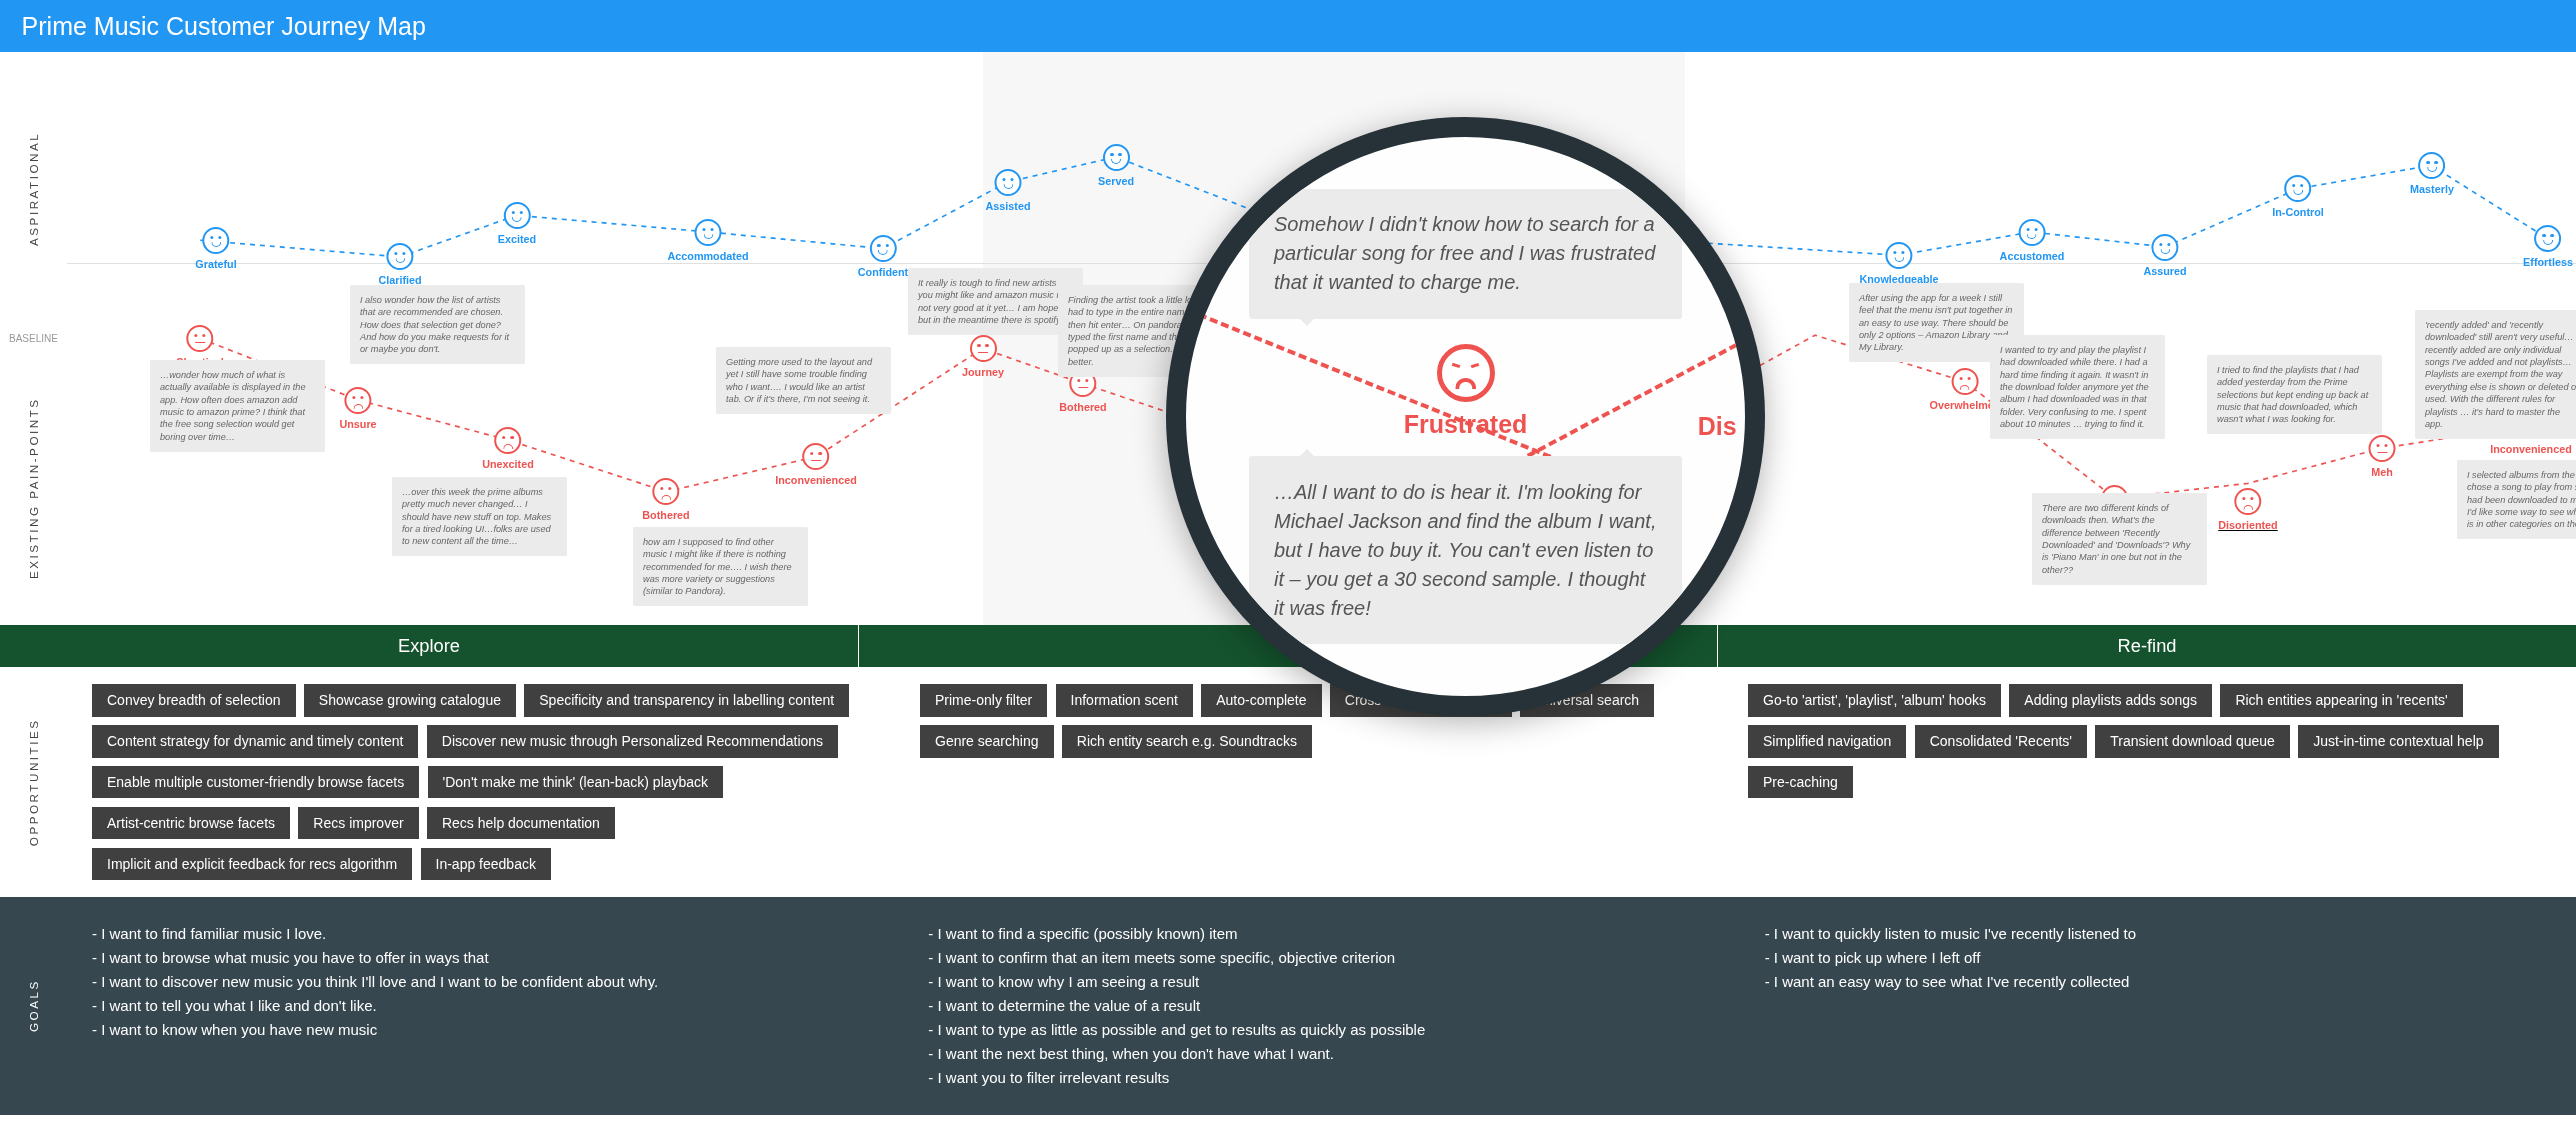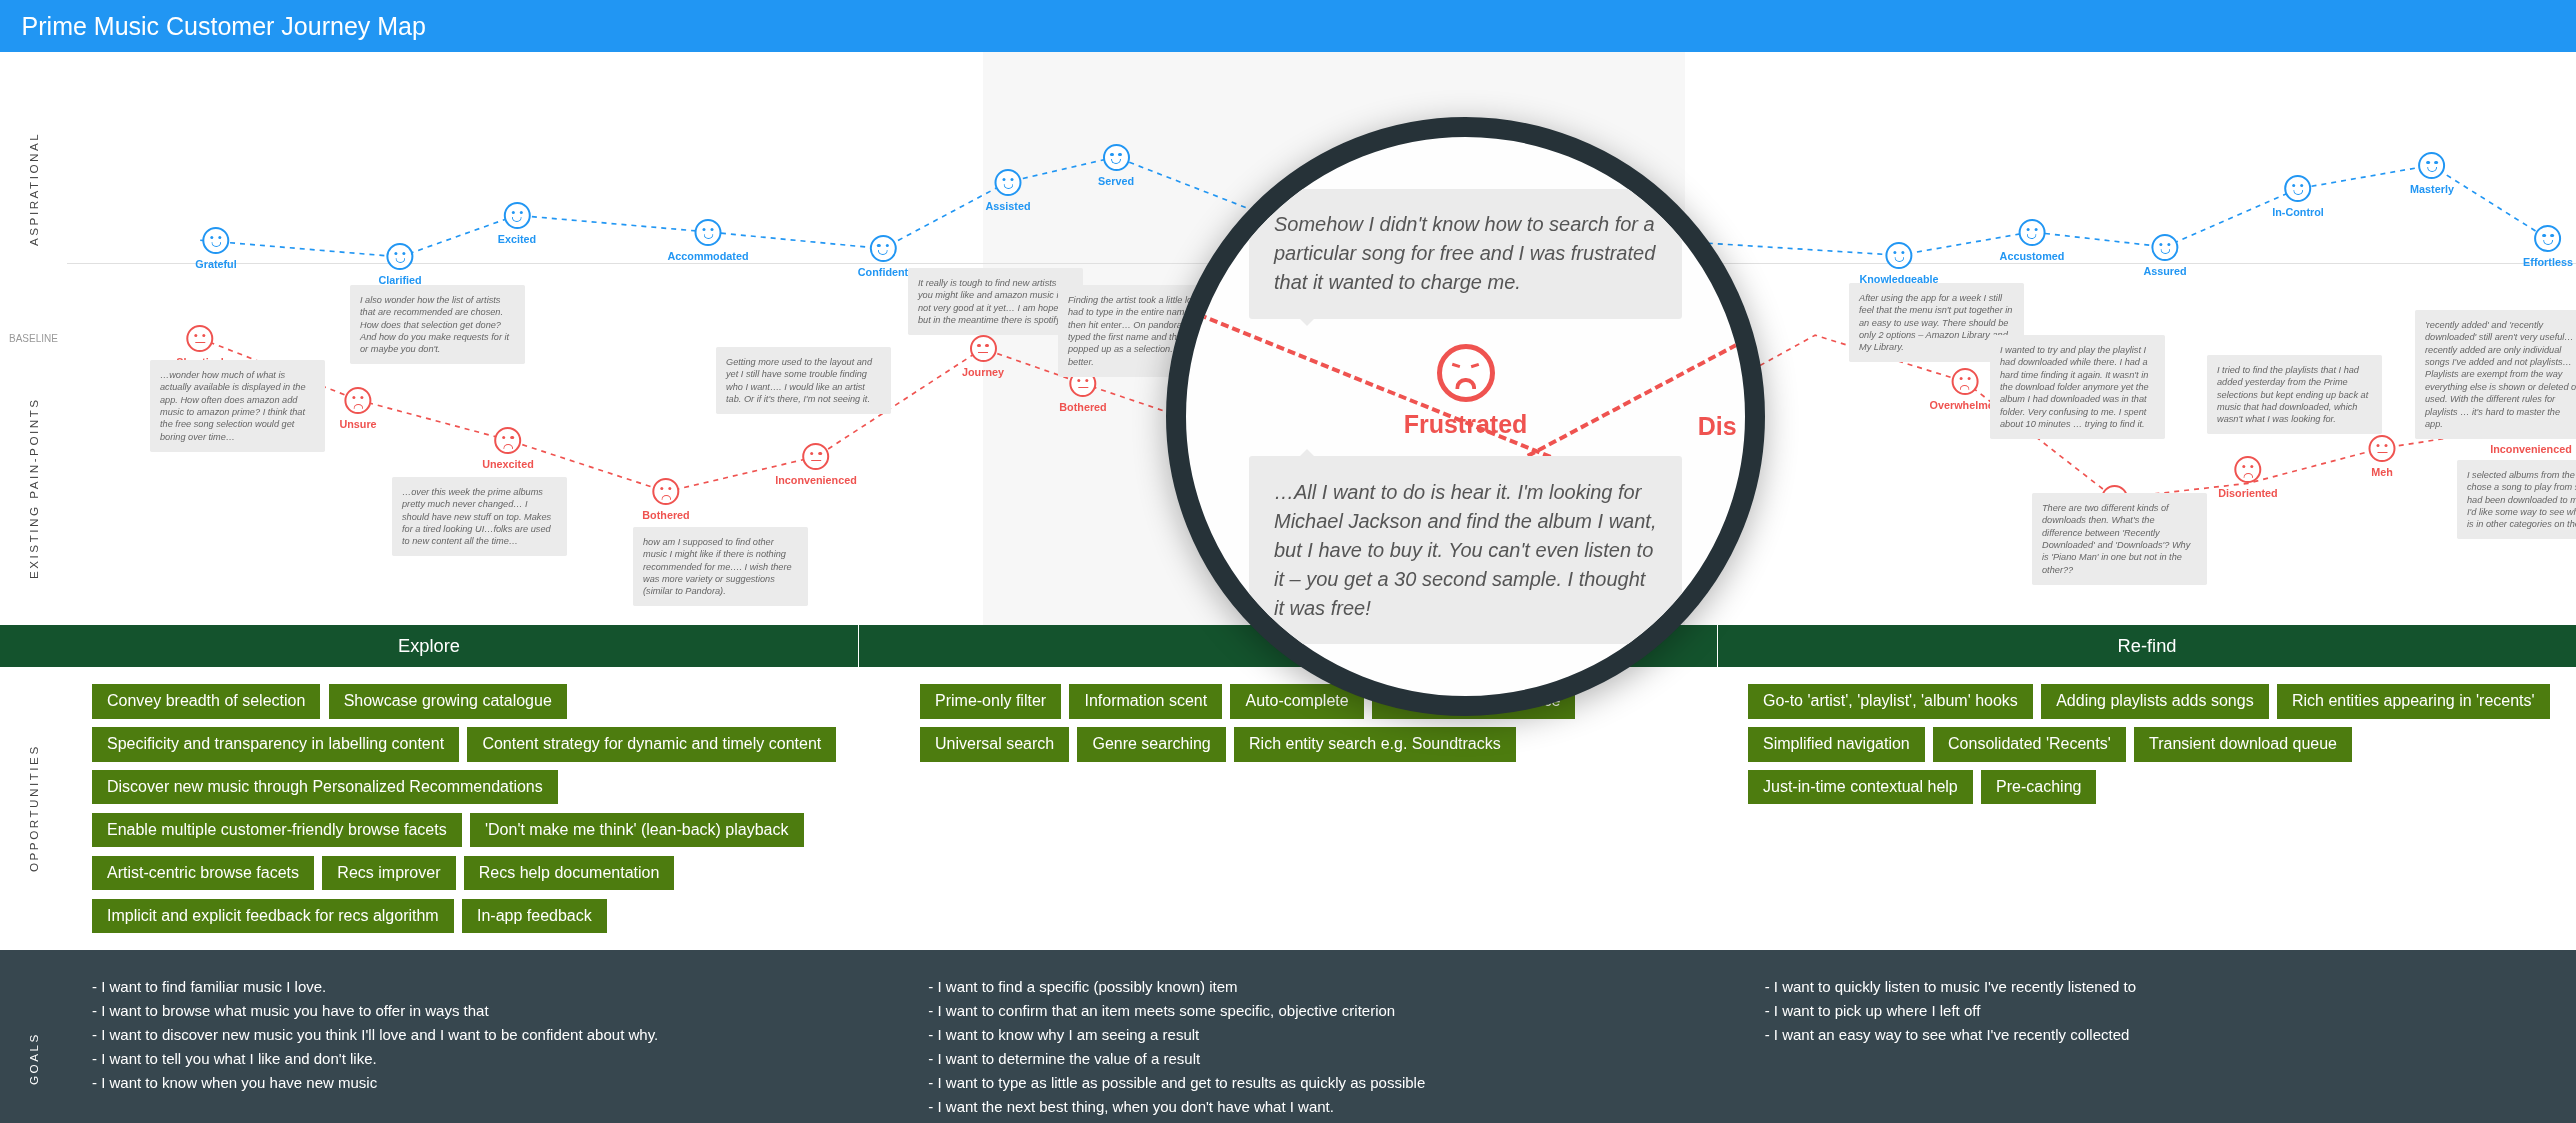--- a/index.html
+++ b/index.html
@@ -25,21 +25,21 @@
 .blue{color:#2196F3;border-color:#2196F3;}
 .red{color:#ef5350;border-color:#ef5350;}
 .node-label{font-size:10.8px;font-weight:600;}
 .quote{position:absolute;background:#ebebeb;padding:8.3px 10px;font-size:9.2px;font-style:italic;color:#666;line-height:1.35;width:175px;border-radius:1.7px;}
 .section-tabs{display:flex;background:#14532d;color:#fff;height:42px;}
 .tab{flex:1;text-align:center;font-size:18.3px;font-weight:300;line-height:42px;border-right:1.7px solid #fff;}
 .tab:last-child{border-right:none;}
 .opportunities{display:flex;padding:16.7px 0;background:#fff;min-height:163px;}
 .opp-cols{flex:1;display:flex;gap:25px;padding:0 25px;}
 .opp-col{flex:1;display:flex;flex-wrap:wrap;gap:8.3px;align-content:flex-start;}
-.chip{background:#4d7c0f;color:#fff;font-size:16px;padding:8.3px 15px;white-space:nowrap;font-weight:300;}
+.chip{background:#404040;color:#fff;font-size:14px;padding:8.3px 15px;white-space:nowrap;font-weight:300;}
 .goals{display:flex;background:#37474F;color:#fff;padding:25px 0;min-height:158px;}
 .goals-cols{flex:1;display:flex;gap:50px;padding:0 25px;}
 .goals-col{flex:1;font-size:15px;line-height:1.6;font-weight:300;}
 .side{width:67px;display:flex;align-items:center;justify-content:center;writing-mode:vertical-rl;transform:rotate(180deg);font-size:11.7px;letter-spacing:2.5px;color:#444;font-weight:500;}
 .side.w{color:#fff;}
 svg.lines{position:absolute;top:0;left:0;width:100%;height:100%;pointer-events:none;}
 .col-shade{position:absolute;top:0;bottom:0;background:#f7f7f7;}
 
 .magnifier{position:absolute;width:599px;height:599px;border-radius:50%;border:20px solid #263238;background:#fefefe;left:1166px;top:117px;box-shadow:0 6.7px 33px rgba(0,0,0,0.3);z-index:100;padding:42px;display:flex;flex-direction:column;align-items:center;justify-content:center;overflow:hidden;}
 .magnifier .q{background:#ebebeb;font-style:italic;color:#555;font-size:20px;padding:21.6px 25px;line-height:1.45;width:433px;border-radius:3.3px;position:relative;}
@@ -249,21 +249,21 @@
         <div class="node-label red">Overwhelmed</div>
       </div>
       <div class="node" style="left: 2048px; top: 433px;">
         <div class="face sad red">
           <span class="eye l"></span>
           <span class="eye r"></span>
           <span class="mouth"></span>
         </div>
         <div class="node-label red">Confused</div>
       </div>
-      <div class="node" style="left: 2181px; top: 404px;">
+      <div class="node" style="left: 2181px; top: 436px; text-decoration: underline;">
         <div class="face sad red">
           <span class="eye l"></span>
           <span class="eye r"></span>
           <span class="mouth"></span>
         </div>
         <div class="node-label red">Disoriented</div>
       </div>
       <div class="node" style="left: 2315px; top: 383px;">
         <div class="face flat red">
           <span class="eye l"></span>

